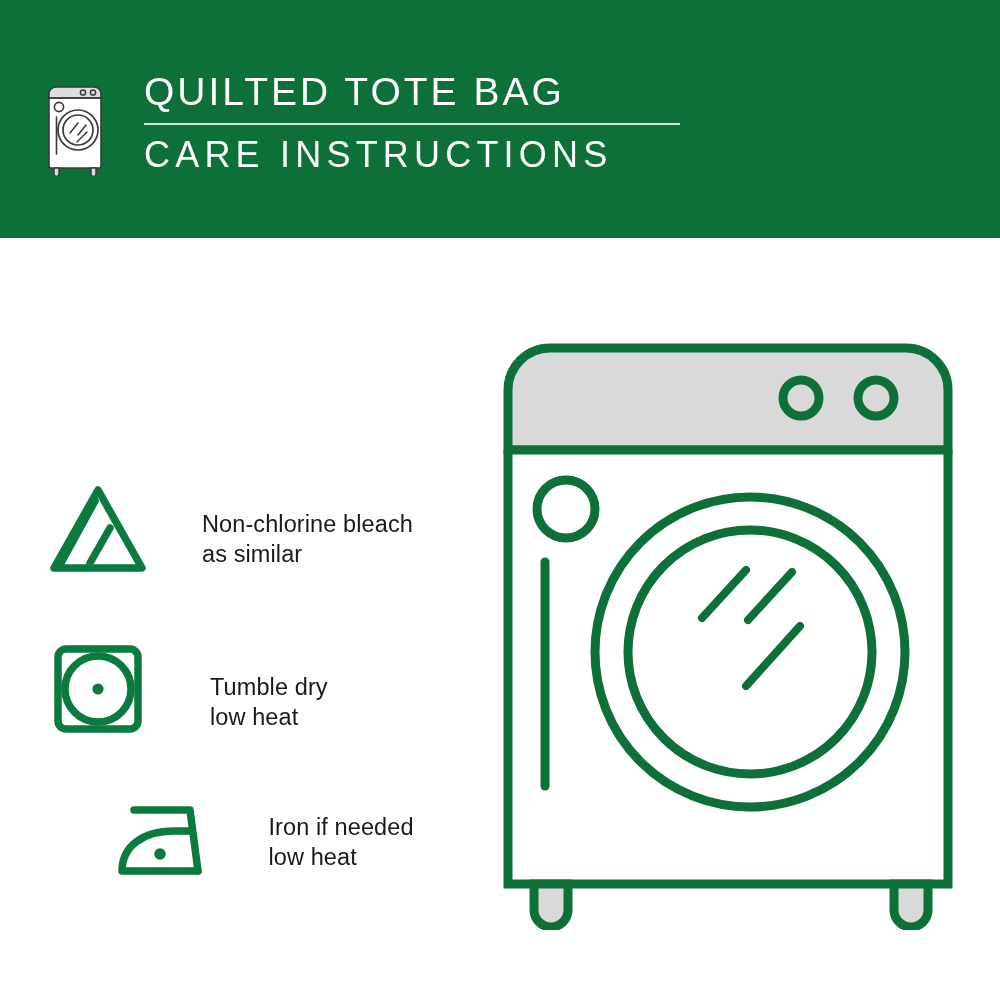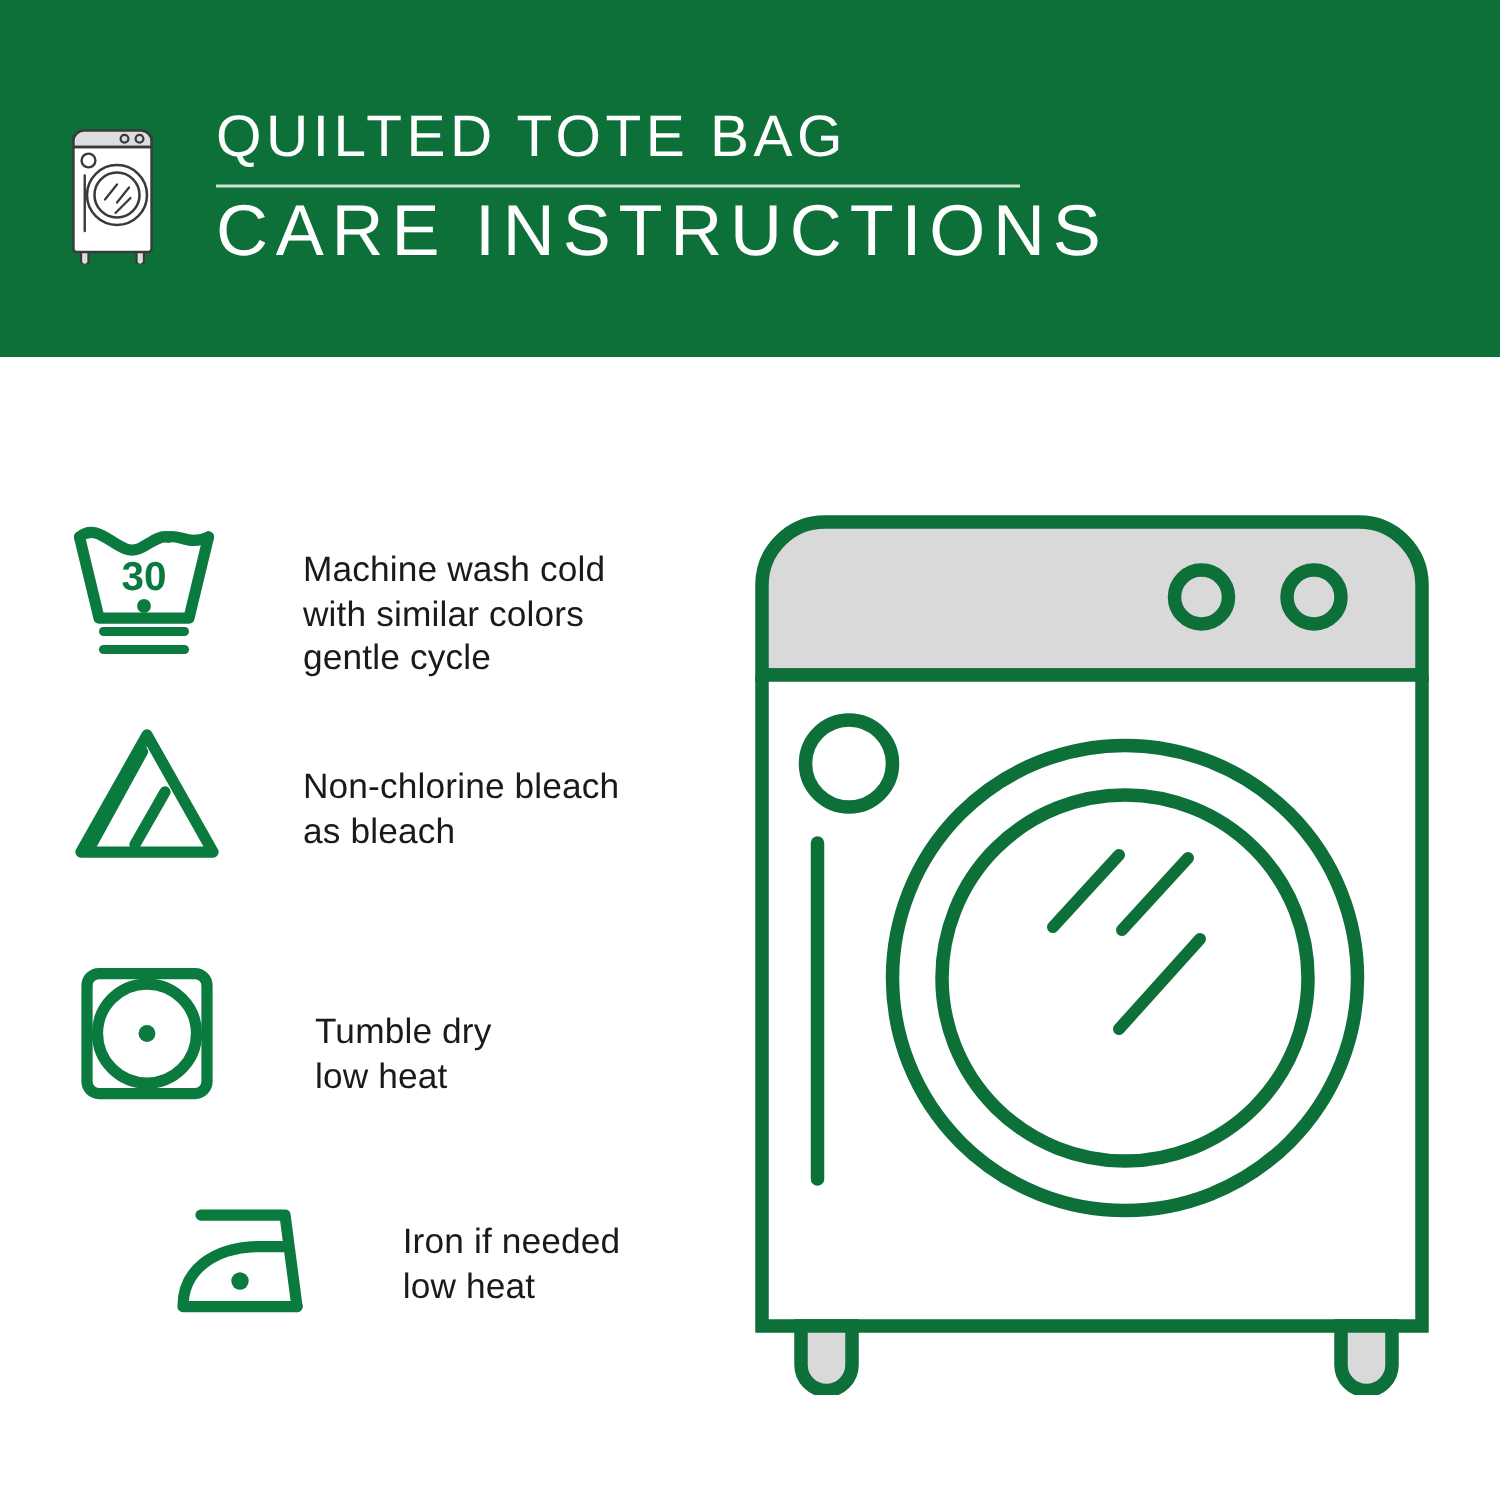--- a/index.html
+++ b/index.html
@@ -58,21 +58,21 @@
 
   .title-rule {
     width: 536px;
     height: 2px;
     background: #cfe3d6;
     margin-top: 7px;
     margin-bottom: 5px;
   }
 
   .title-line2 {
-    font-size: 48px;
+    font-size: 36px;
     line-height: 50px;
     color: #ffffff;
     letter-spacing: 5.2px;
     font-weight: 400;
     white-space: nowrap;
   }
 
   
   #care-list {
     position: absolute;
@@ -162,54 +162,32 @@
     <div id="header-titles">
       <div class="title-line1">QUILTED TOTE BAG</div>
       <div class="title-rule"></div>
       <div class="title-line2">CARE INSTRUCTIONS</div>
     </div>
 
   </div>
 
   <div id="care-list">
 
-    <div class="care-row care-row-0">
-      <div class="care-symbol">
-        <svg viewBox="0 0 104 96" width="104" height="96" aria-hidden="true">
-
-          <path d="M7 12 C18 3 27 16 38 20 C49 24 56 10 66 12 L66 12" fill="none" stroke="#0b7a3e" stroke-width="7.5" stroke-linecap="round"></path>
-          <path d="M7 12 L20 66 L80 66 L93 12" fill="none" stroke="#0b7a3e" stroke-width="7.5" stroke-linejoin="round" stroke-linecap="round"></path>
-          <path d="M66 12 C74 10 80 18 93 12" fill="none" stroke="#0b7a3e" stroke-width="7.5" stroke-linecap="round"></path>
-
-          <text x="50" y="47" font-family="Liberation Sans, sans-serif" font-size="27" font-weight="bold" fill="#0b7a3e" text-anchor="middle">30</text>
-
-          <circle cx="50" cy="58" r="4.6" fill="#0b7a3e"></circle>
-
-          <rect x="20" y="72" width="60" height="6" rx="3" fill="#0b7a3e"></rect>
-          <rect x="20" y="84" width="60" height="6" rx="3" fill="#0b7a3e"></rect>
-        </svg>
-      </div>
-      <div class="care-text">
-        <div>Machine wash cold</div>
-        <div>with similar colors</div>
-        <div>gentle cycle</div>
-      </div>
-    </div>
 
     <div class="care-row care-row-1">
       <div class="care-symbol">
         <svg viewBox="0 0 104 96" width="104" height="96" aria-hidden="true">
           <path d="M52 9 L96 87 L8 87 Z" fill="none" stroke="#0b7a3e" stroke-width="7.5" stroke-linejoin="round"></path>
           <line x1="49" y1="20" x2="15" y2="82" stroke="#0b7a3e" stroke-width="7.5" stroke-linecap="round"></line>
           <line x1="64" y1="47" x2="44" y2="82" stroke="#0b7a3e" stroke-width="7.5" stroke-linecap="round"></line>
         </svg>
       </div>
       <div class="care-text">
         <div>Non-chlorine bleach</div>
-        <div>as bleach</div>
+        <div>as similar</div>
       </div>
     </div>
 
     <div class="care-row care-row-2">
       <div class="care-symbol">
         <svg viewBox="0 0 104 96" width="104" height="96" aria-hidden="true">
           <rect x="12" y="8" width="80" height="80" rx="8" fill="none" stroke="#0b7a3e" stroke-width="7.5"></rect>
           <circle cx="52" cy="48" r="33" fill="none" stroke="#0b7a3e" stroke-width="7.5"></circle>
           <circle cx="52" cy="48" r="5.6" fill="#0b7a3e"></circle>
         </svg>

